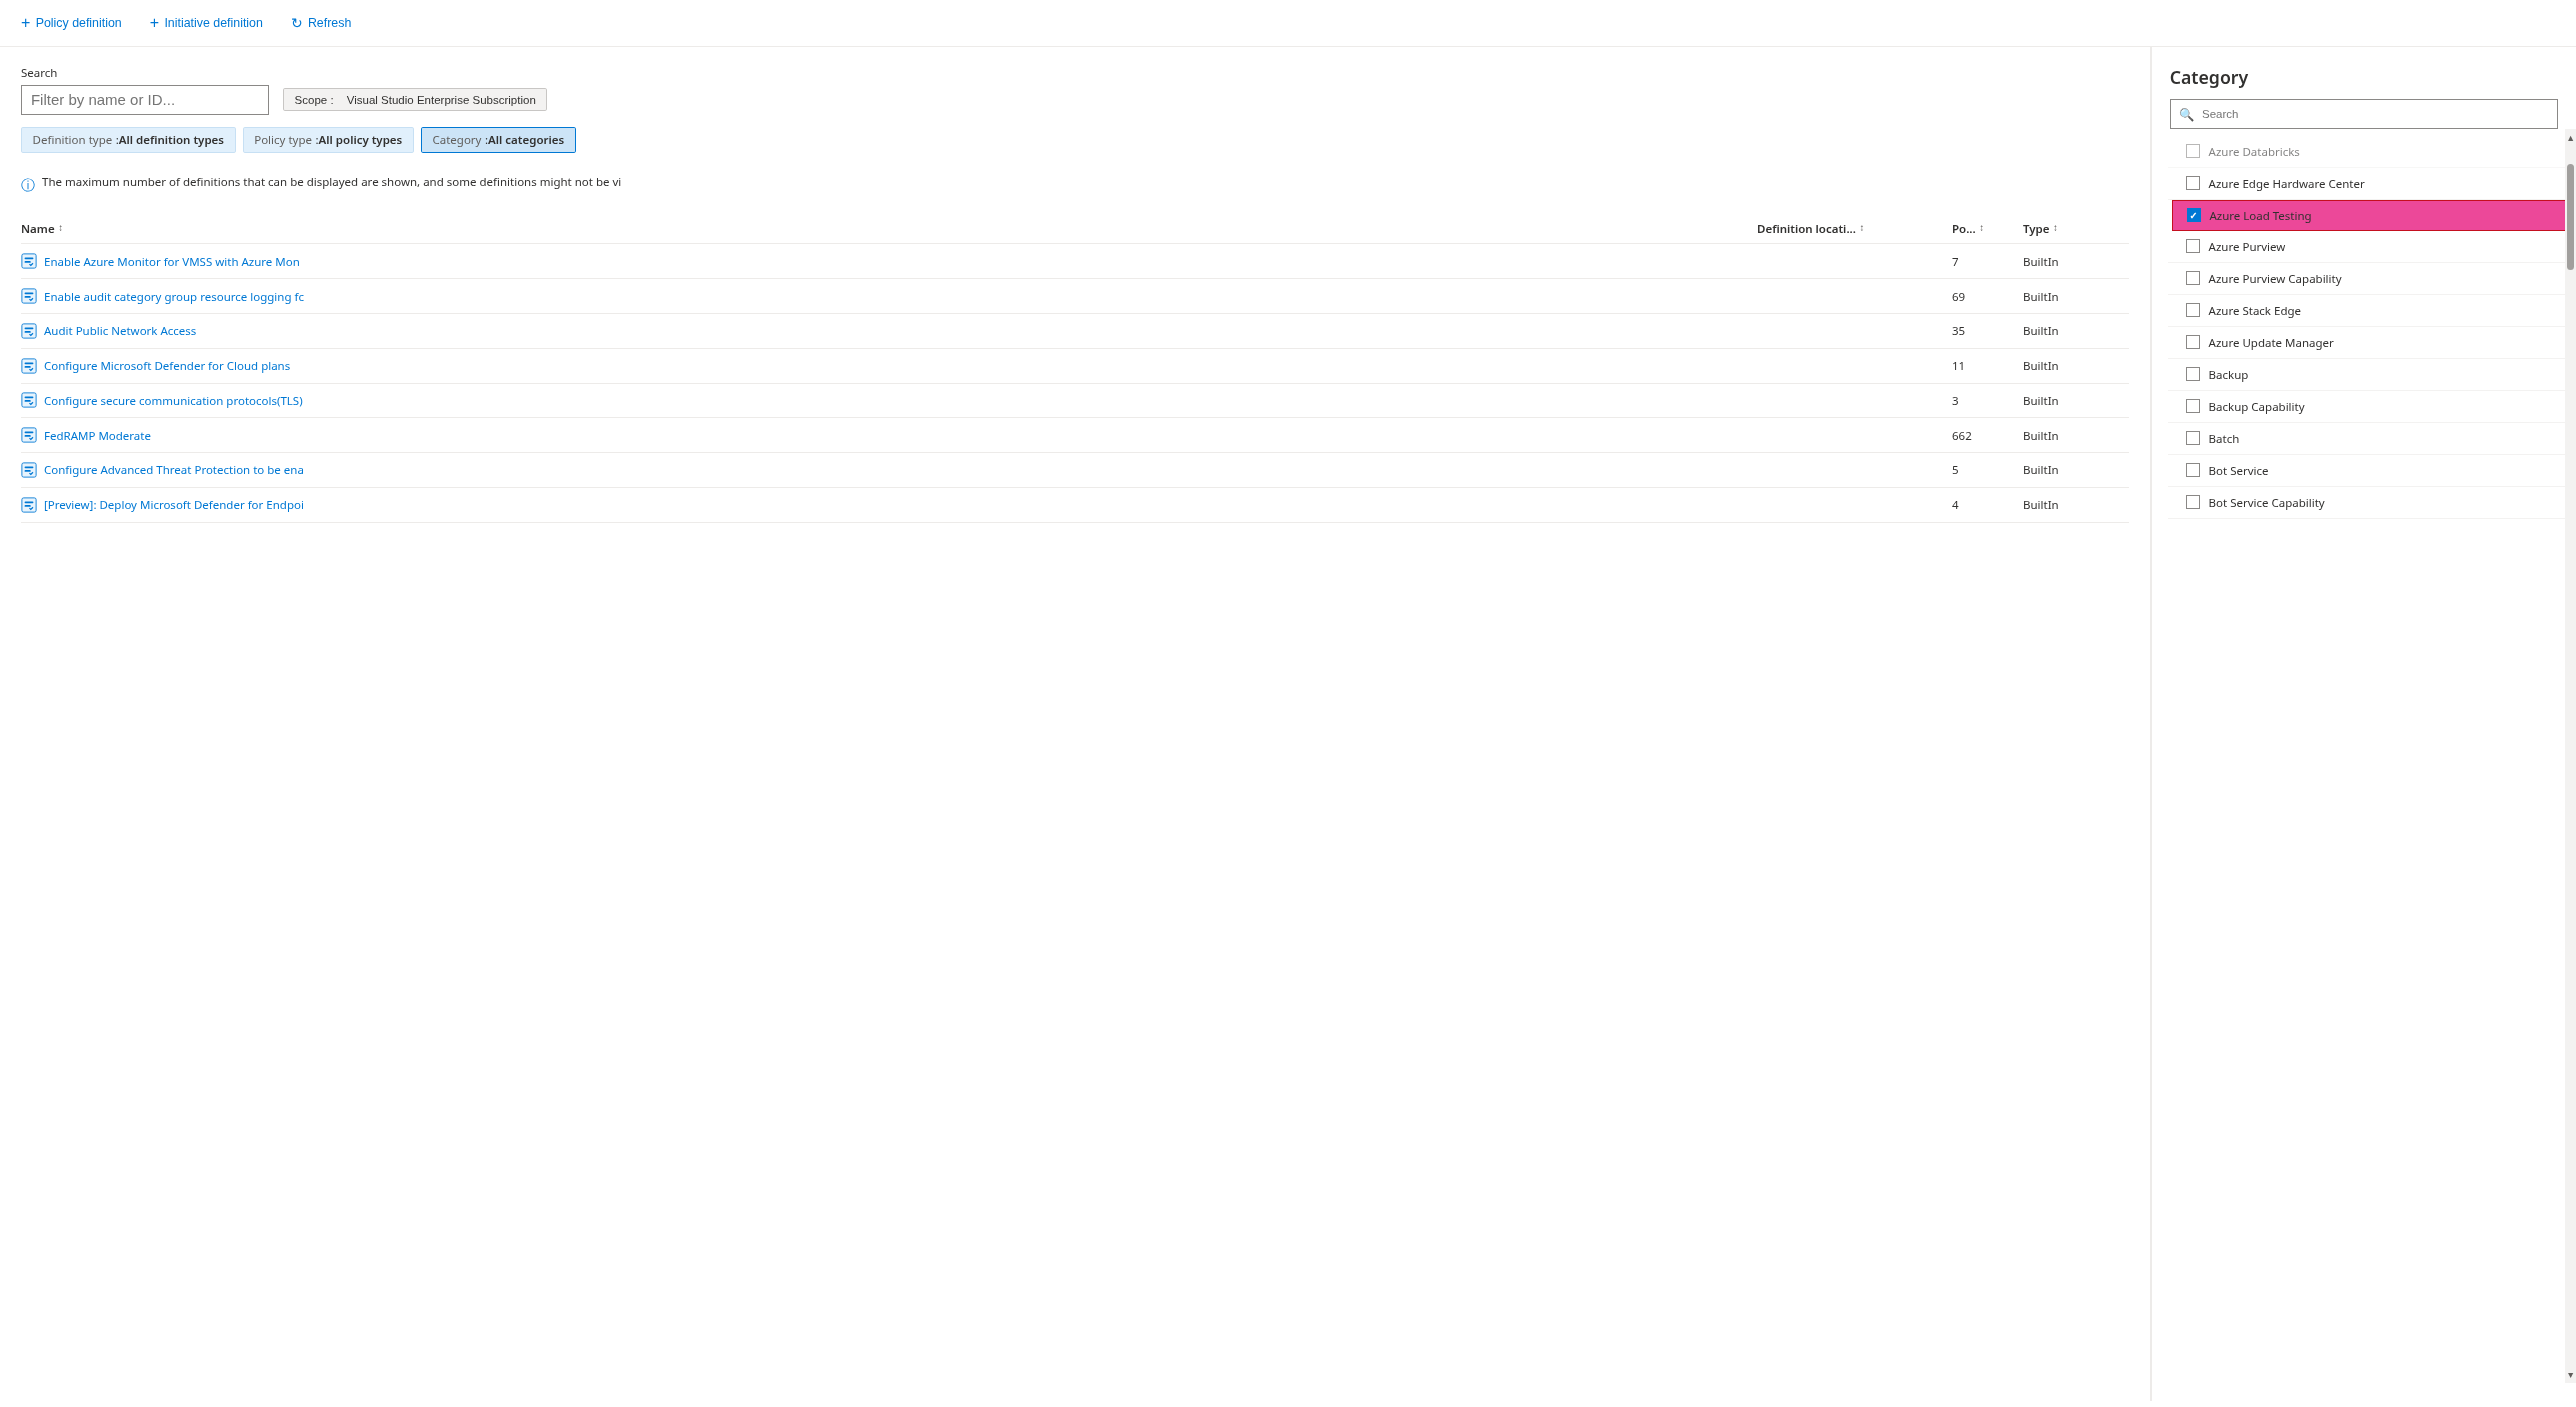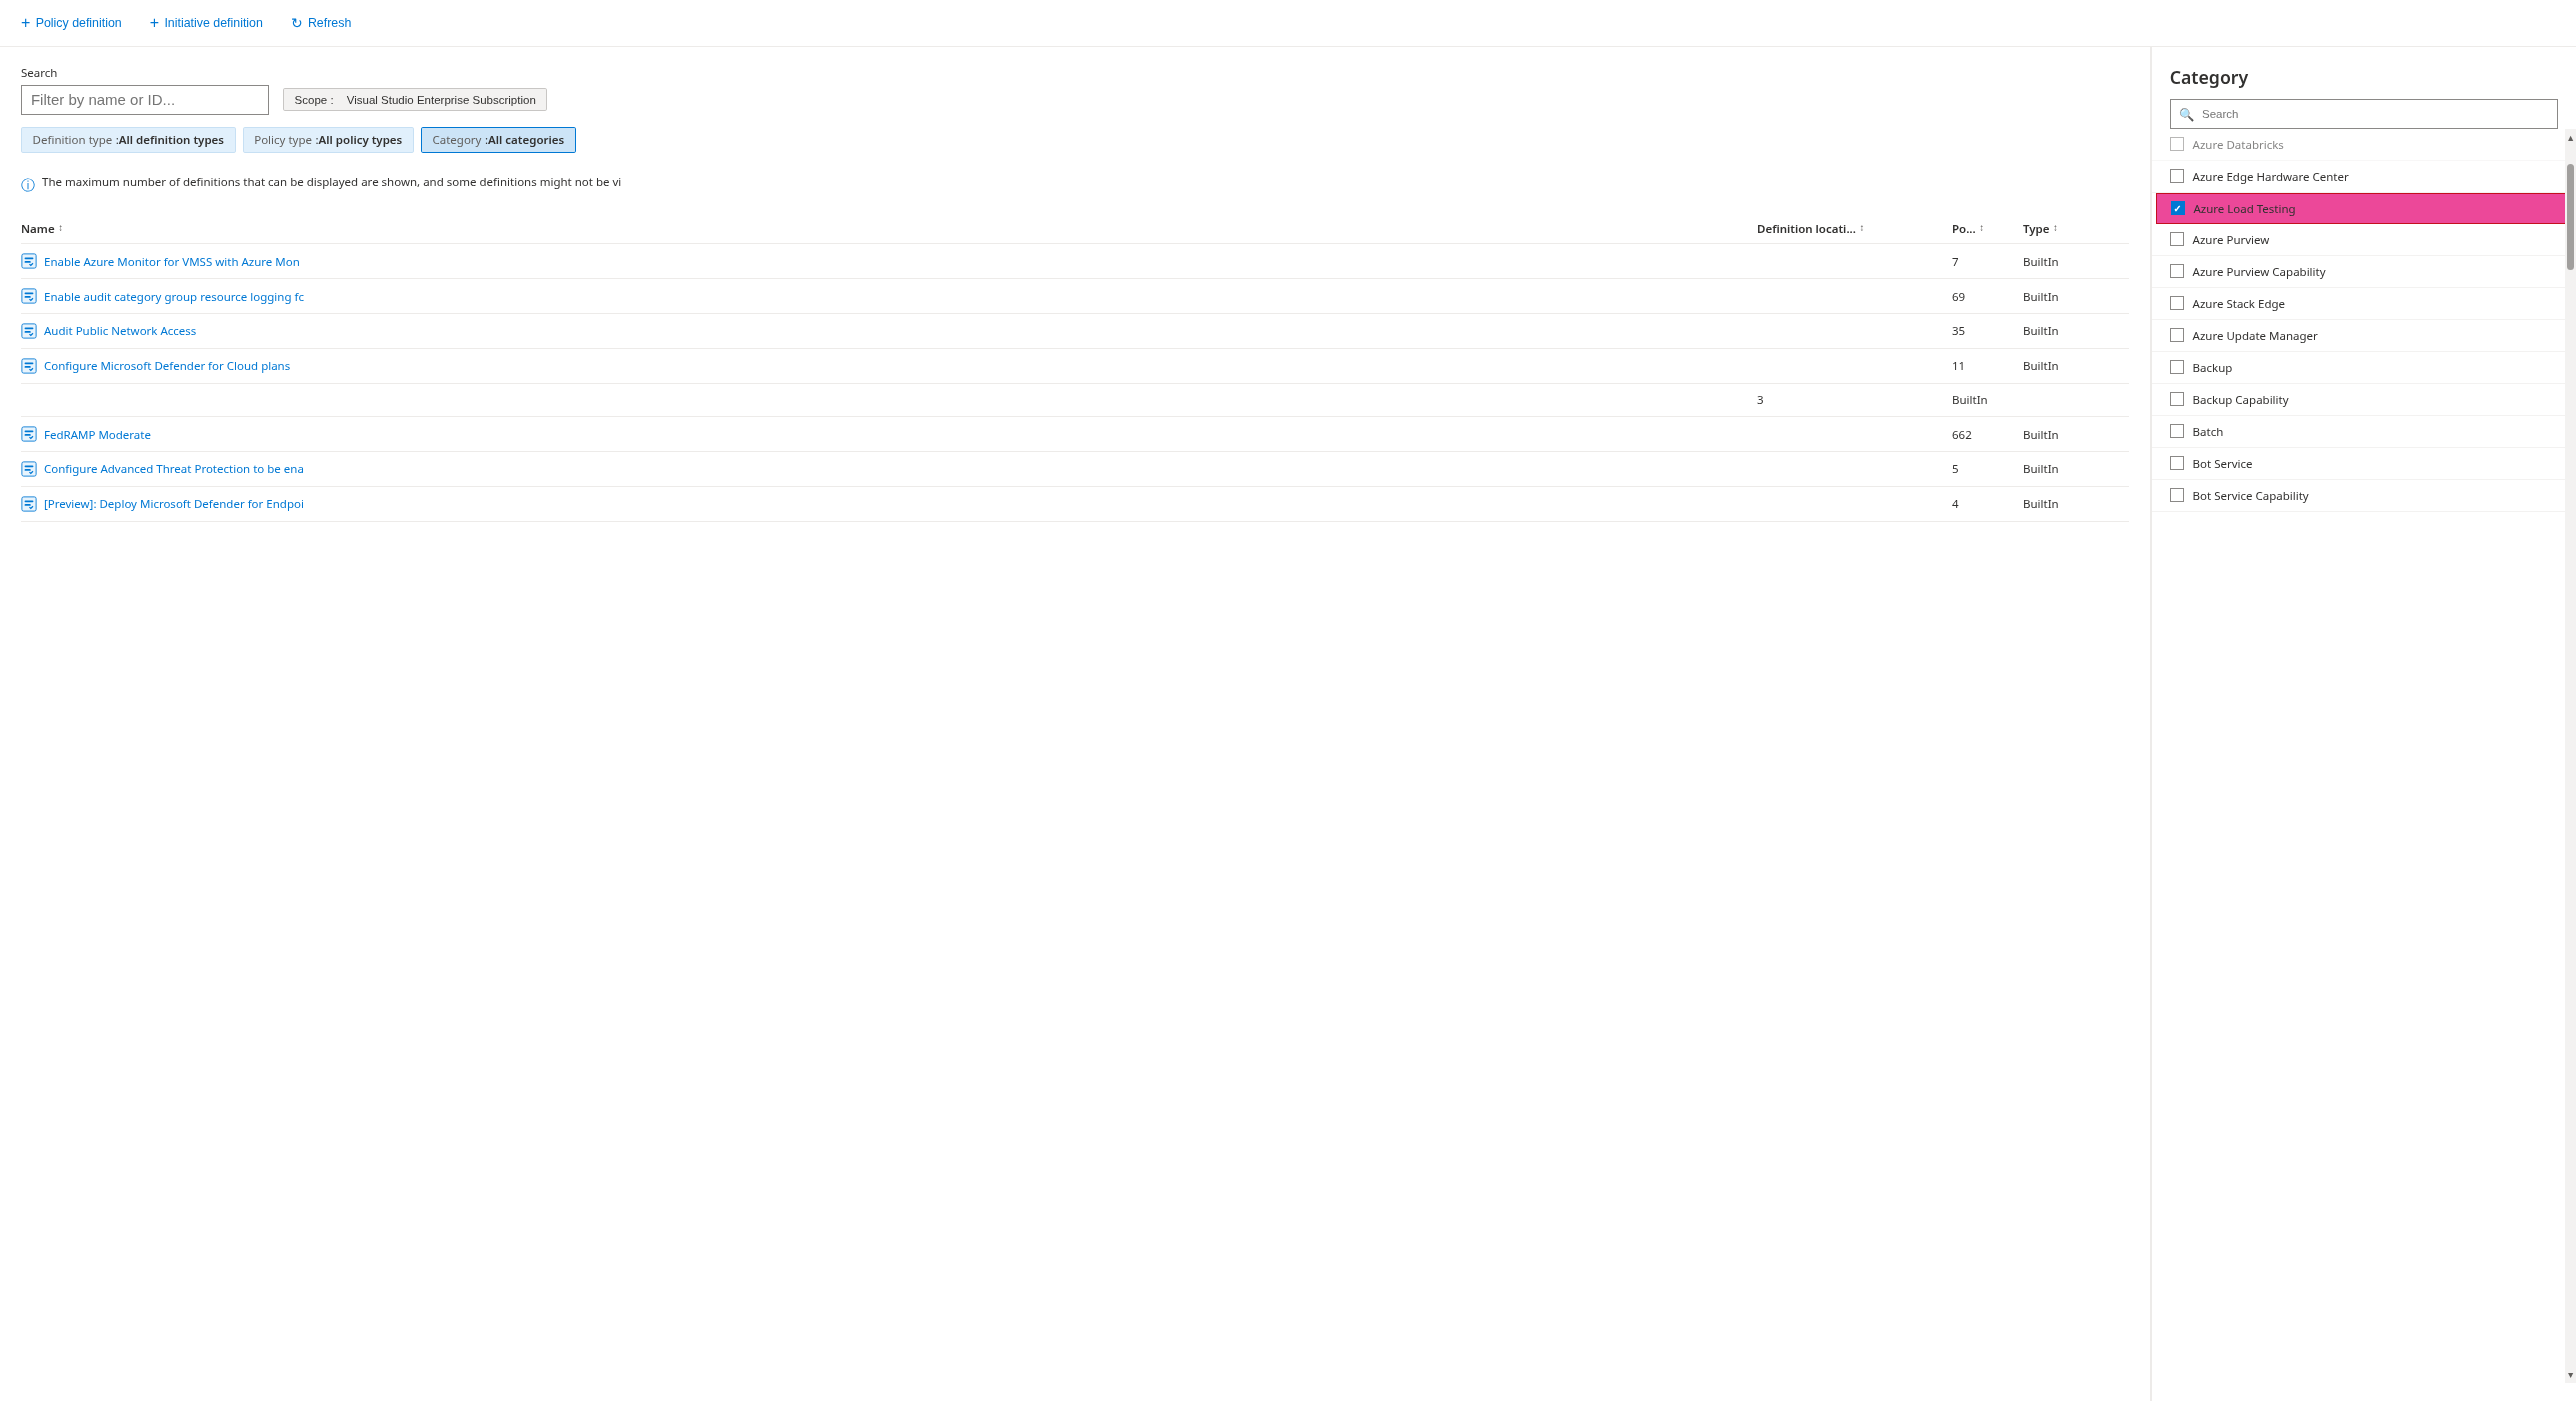--- a/index.html
+++ b/index.html
@@ -222,20 +222,22 @@
       border: none;
       outline: none;
       font-size: 11.5px;
       color: #323130;
       width: 100%;
     }
 
     .category-list {
       flex: 1;
       overflow-y: auto;
+      margin-top: 7px;
+      padding-left: 16px;
     }
 
     .category-item {
       display: flex;
       align-items: center;
       gap: 8.9px;
       padding: 8px 17.7px;
       cursor: pointer;
       font-size: 11.5px;
       color: #323130;
@@ -434,20 +436,29 @@
         <rect x="4" y="9" width="7" height="2" rx="1" fill="#0078d4"></rect>
         <path d="M11 13l2-2 1 1-3 3-2-2 1-1z" fill="#0078d4"></path>
       </svg>
       <a class="row-link">Configure Microsoft Defender for Cloud plans</a>
     </div>
     <div></div>
     <div>11</div>
     <div>BuiltIn</div>
   </div>
           <div class="table-row">
+    <div class="row-name-cell">
+      <svg class="policy-icon" viewBox="0 0 18 18" fill="none" xmlns="http://www.w3.org/2000/svg">
+        <rect x="1" y="1" width="16" height="16" rx="2" fill="#e8f4fd" stroke="#0078d4" stroke-width="1"></rect>
+        <rect x="4" y="5" width="10" height="2" rx="1" fill="#0078d4"></rect>
+        <rect x="4" y="9" width="7" height="2" rx="1" fill="#0078d4"></rect>
+        <path d="M11 13l2-2 1 1-3 3-2-2 1-1z" fill="#0078d4"></path>
+      </svg>
+      <a class="row-link">Configure secure communication protocols(TLS)</a>
+    </div>
     <div></div>
     <div>3</div>
     <div>BuiltIn</div>
   </div>
           <div class="table-row">
     <div class="row-name-cell">
       <svg class="policy-icon" viewBox="0 0 18 18" fill="none" xmlns="http://www.w3.org/2000/svg">
         <rect x="1" y="1" width="16" height="16" rx="2" fill="#e8f4fd" stroke="#0078d4" stroke-width="1"></rect>
         <rect x="4" y="5" width="10" height="2" rx="1" fill="#0078d4"></rect>
         <rect x="4" y="9" width="7" height="2" rx="1" fill="#0078d4"></rect>

